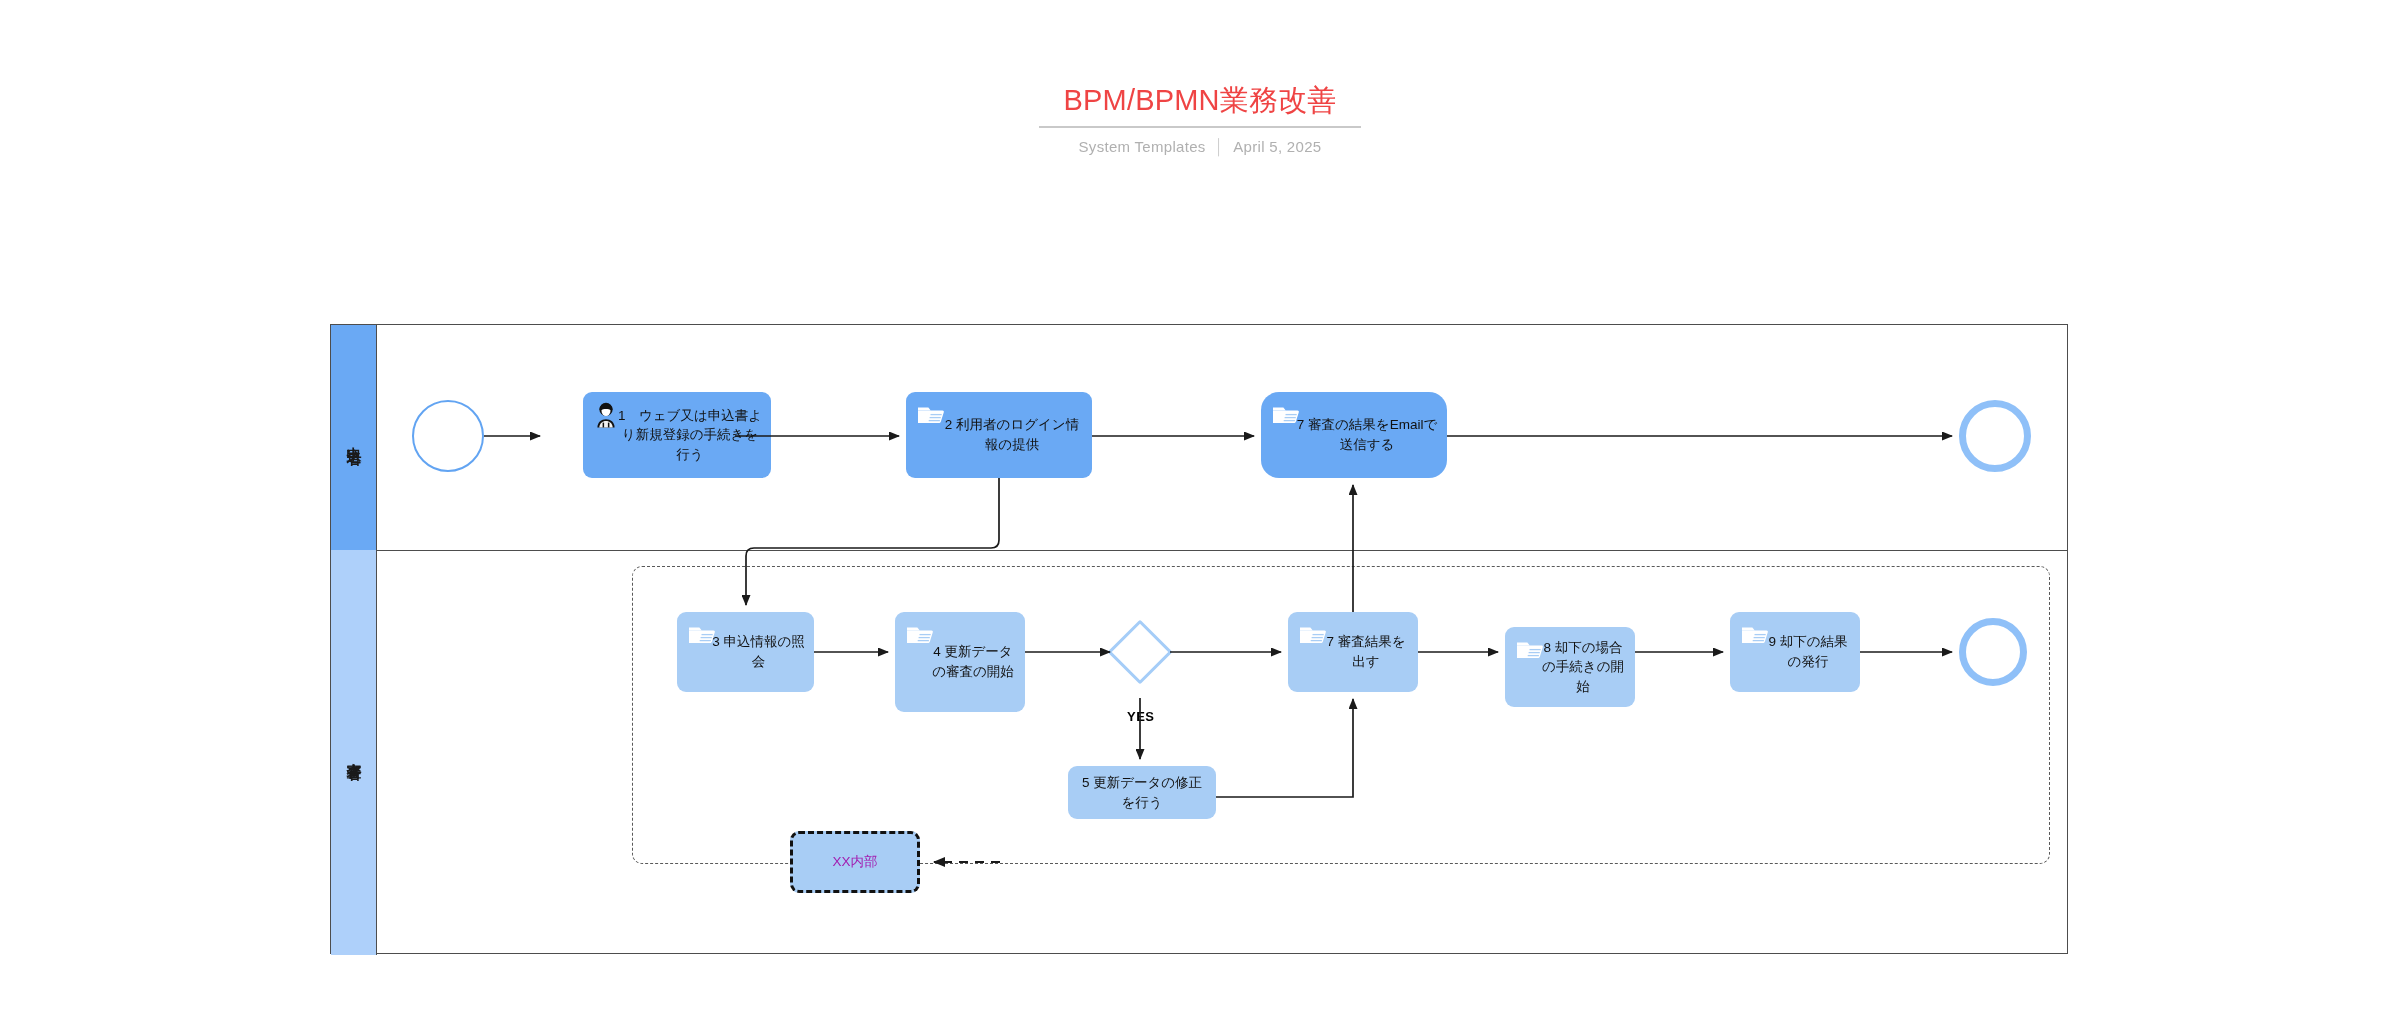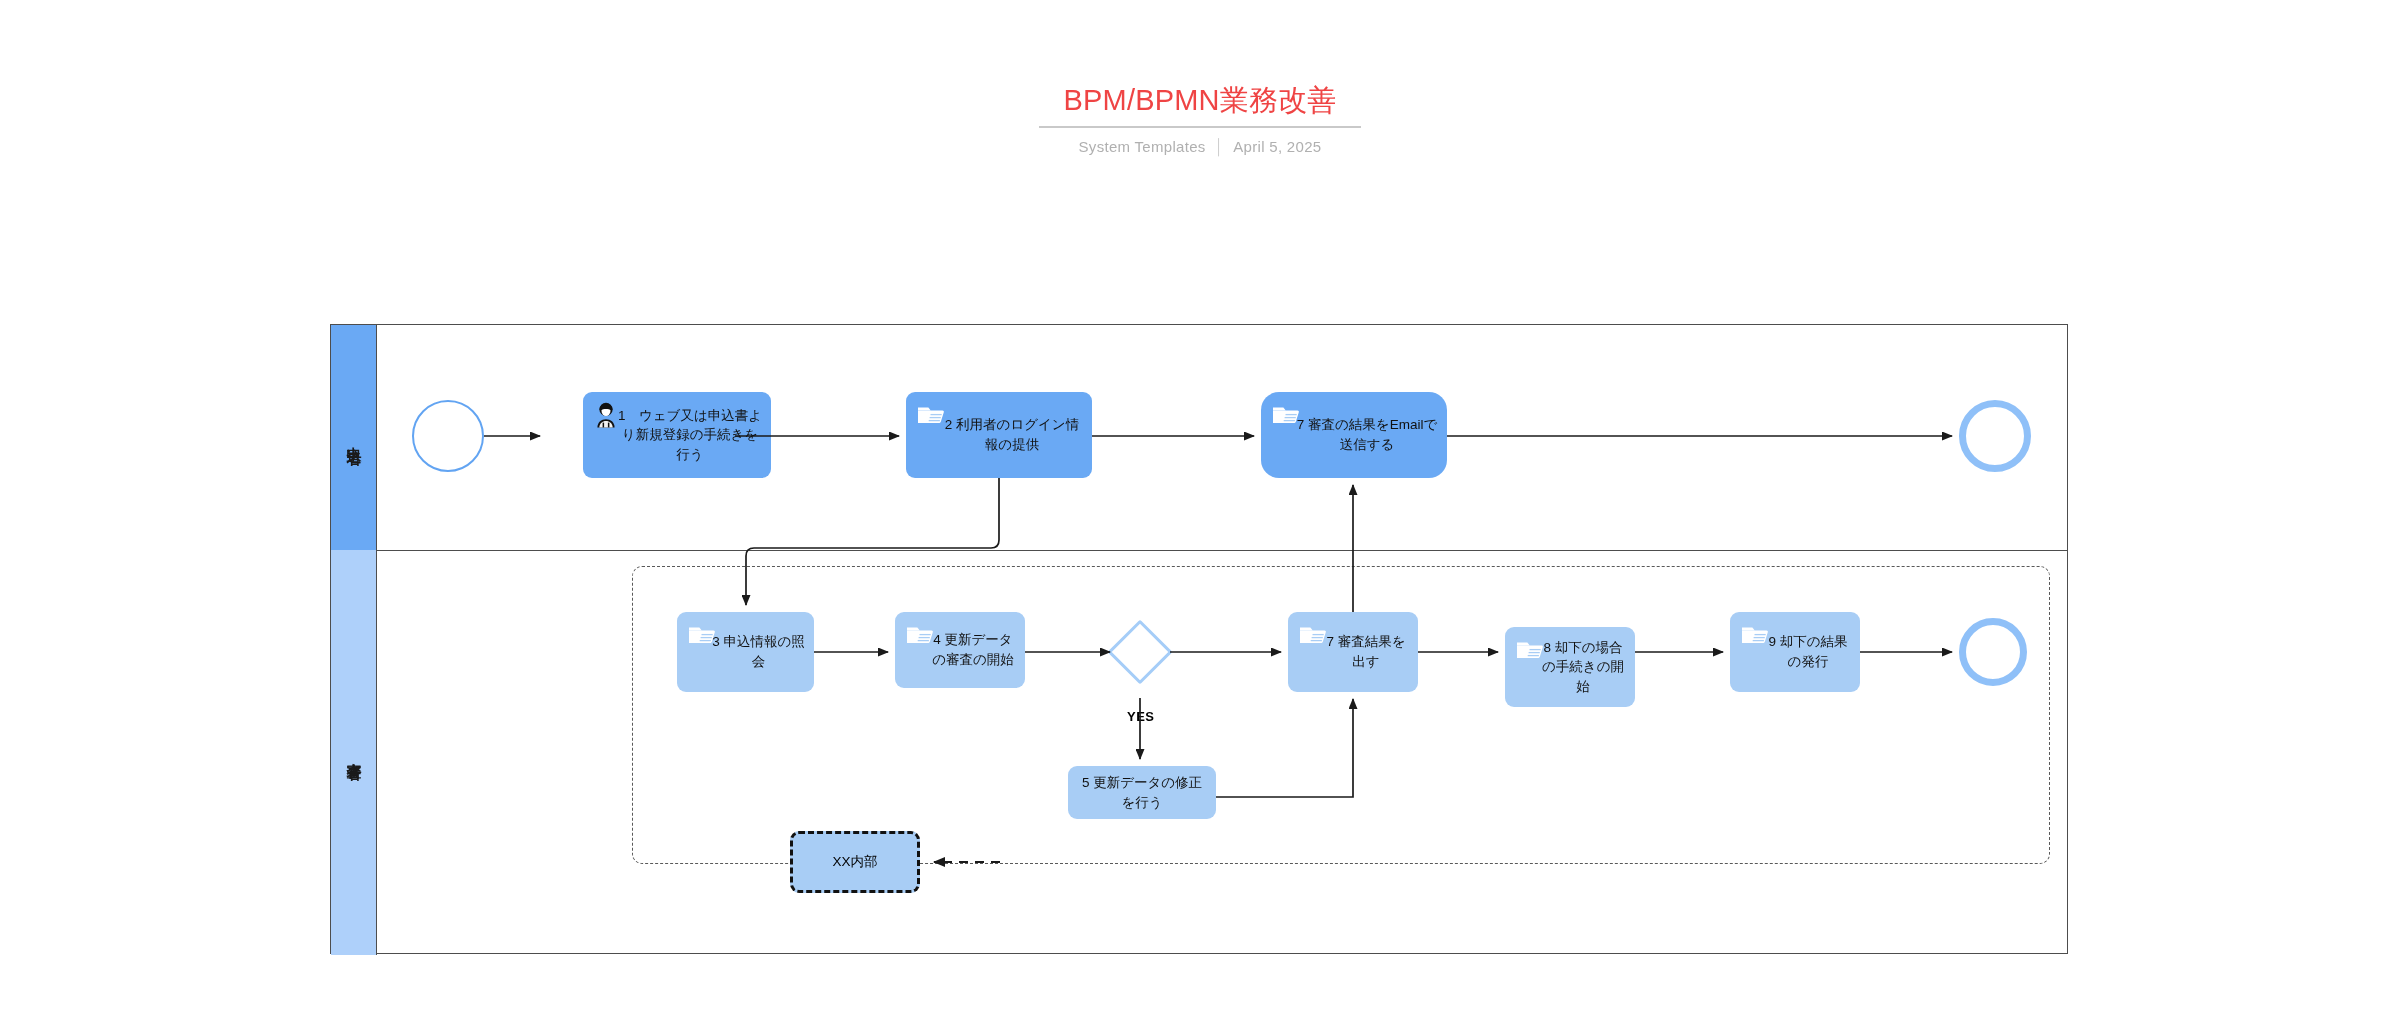--- a/index.html
+++ b/index.html
@@ -107,21 +107,21 @@
     background:transparent;
   }
 
   
   .dashed-task{
     position:absolute;box-sizing:border-box;
     background:#a8cdf5;
     border:3.5px dashed #111111;
     border-radius:9px;
     display:flex;align-items:center;justify-content:center;
-    font-size:13.5px;color:#000000;text-align:center;
+    font-size:13.5px;color:#a21caf;text-align:center;
   }
 
   
   .edge-label{
     position:absolute;
     font-size:13px;font-weight:bold;color:#000;
     letter-spacing:.5px;
     background:transparent;
   }
 
@@ -208,21 +208,21 @@
           <path d="M2 5.5h10.4l2.3 3.1H2z" fill="#ffffff"></path>
           <path d="M2 8.6h24.5c1 0 1.6.8 1.3 1.7l-2.9 9.1c-.3.9-1.2 1.6-2.1 1.6H2z" fill="#ffffff"></path>
           <path d="M14.5 12.6h11.2" stroke="#a8cdf5" stroke-width="1.3" fill="none"></path>
           <path d="M13.6 15.6h11.2" stroke="#a8cdf5" stroke-width="1.3" fill="none"></path>
           <path d="M12.7 18.6h11.2" stroke="#a8cdf5" stroke-width="1.3" fill="none"></path>
         </svg>
       </span>
       <span class="tx">3 申込情報の照会</span>
     </div>
 
-    <div class="task light with-icon" style="left:895px;top:612px;width:130px;height:76px;justify-content:center;">
+    <div class="task light with-icon" style="left:895px;top:612px;width:130px;height:100px;justify-content:center;">
       <span class="glyph">
         <svg viewBox="0 0 30 26" width="30" height="26" aria-hidden="true">
           <path d="M2 5.5h10.4l2.3 3.1H2z" fill="#ffffff"></path>
           <path d="M2 8.6h24.5c1 0 1.6.8 1.3 1.7l-2.9 9.1c-.3.9-1.2 1.6-2.1 1.6H2z" fill="#ffffff"></path>
           <path d="M14.5 12.6h11.2" stroke="#a8cdf5" stroke-width="1.3" fill="none"></path>
           <path d="M13.6 15.6h11.2" stroke="#a8cdf5" stroke-width="1.3" fill="none"></path>
           <path d="M12.7 18.6h11.2" stroke="#a8cdf5" stroke-width="1.3" fill="none"></path>
         </svg>
       </span>
       <span class="tx">4 更新データの審査の開始</span>

